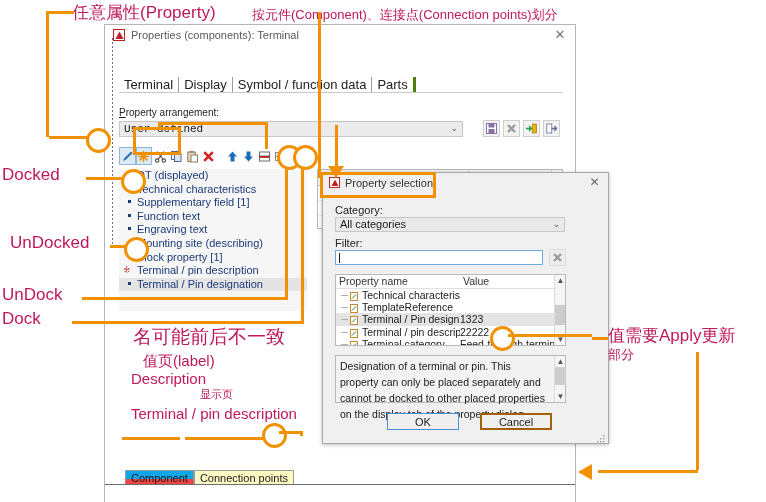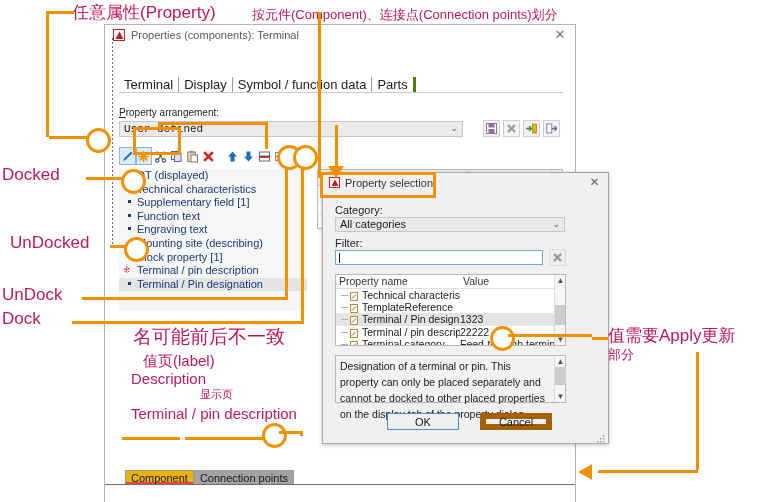--- a/index.html
+++ b/index.html
@@ -81,22 +81,22 @@
   .pt-row .c1.child{padding-left:30px;}
   .pt-row .c2{flex:1;line-height:14px;font-size:11px;color:#111;padding-left:18px;
      box-sizing:border-box;position:relative;}
   .pt-row .c2 .swatch{position:absolute;left:4px;top:3px;width:10px;height:8px;}
   #pt-scroll{position:absolute;right:0;top:0;width:11px;height:100%;background:#f3f3f3;
      border-left:1px solid #d8d8d8;box-sizing:border-box;}
 
   
   #subtabs{position:absolute;left:20px;top:424px;height:16px;display:flex;align-items:flex-end;}
   .subtab{height:15px;line-height:15px;padding:0 5px;font-size:11px;color:#1a1a1a;
-     border:1px solid #9b9b9b;border-bottom:none;background:#a3a3a3;box-sizing:border-box;}
-  .subtab.active{background:#eab308;border-bottom:3px solid #ef4444;}
+     border:1px solid #9b9b9b;border-bottom:none;background:#fef9c3;box-sizing:border-box;}
+  .subtab.active{background:#0ea5e9;border-bottom:6px solid #ef4444;}
   #subtab-line{position:absolute;left:0px;top:439px;width:470px;height:1px;background:#6e6e6e;}
 
   
   #ps-dialog{left:322px;top:172px;width:287px;height:272px;background:#f0f0f0;
      border:1px solid #a8a8a8;box-sizing:border-box;
      box-shadow:0 1px 4px rgba(0,0,0,0.25);}
   #ps-title{position:absolute;left:0;top:0;width:100%;height:19px;background:#f0f0f0;}
   #ps-title-icon{position:absolute;left:6px;top:4px;width:11px;height:11px;
      border:1px solid #c02020;background:#fff;box-sizing:border-box;
      display:flex;align-items:center;justify-content:center;}
@@ -137,21 +137,21 @@
 
   #ps-desc{position:absolute;left:12px;top:182px;width:231px;height:48px;
      background:#f2f2f2;border:1px solid #b9b9b9;box-sizing:border-box;}
   #ps-desc-text{position:absolute;left:4px;top:2px;width:206px;font-size:10.5px;
      color:#1a1a1a;line-height:16px;}
   #ps-desc-sb{position:absolute;right:0;top:0;width:11px;height:100%;background:#f5f5f5;
      border-left:1px solid #dcdcdc;box-sizing:border-box;}
 
   .ps-btn{position:absolute;top:240px;width:72px;height:17px;font-size:11px;
      display:flex;align-items:center;justify-content:center;box-sizing:border-box;
-     background:#efefef;border:6px solid #a16207;color:#1a1a1a;}
+     background:#efefef;border:2px solid #a16207;color:#1a1a1a;}
   #ps-ok{left:64px;border:1px solid #4a90d9;}
   #ps-cancel{left:157px;}
   #ps-grip{position:absolute;right:3px;bottom:2px;width:8px;height:8px;}
 
   
   #guide-dash{left:112px;top:38px;width:1px;height:210px;
      background:repeating-linear-gradient(to bottom,#6a6a9a 0 2px,transparent 2px 4px);}
 </style>
 </head>
 <body>

